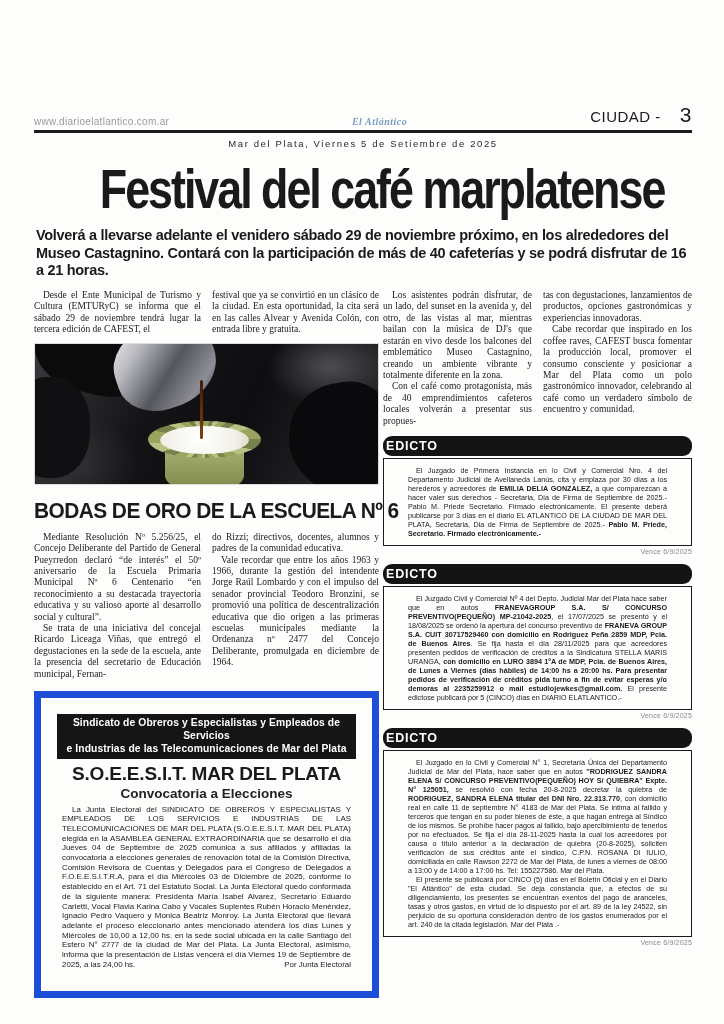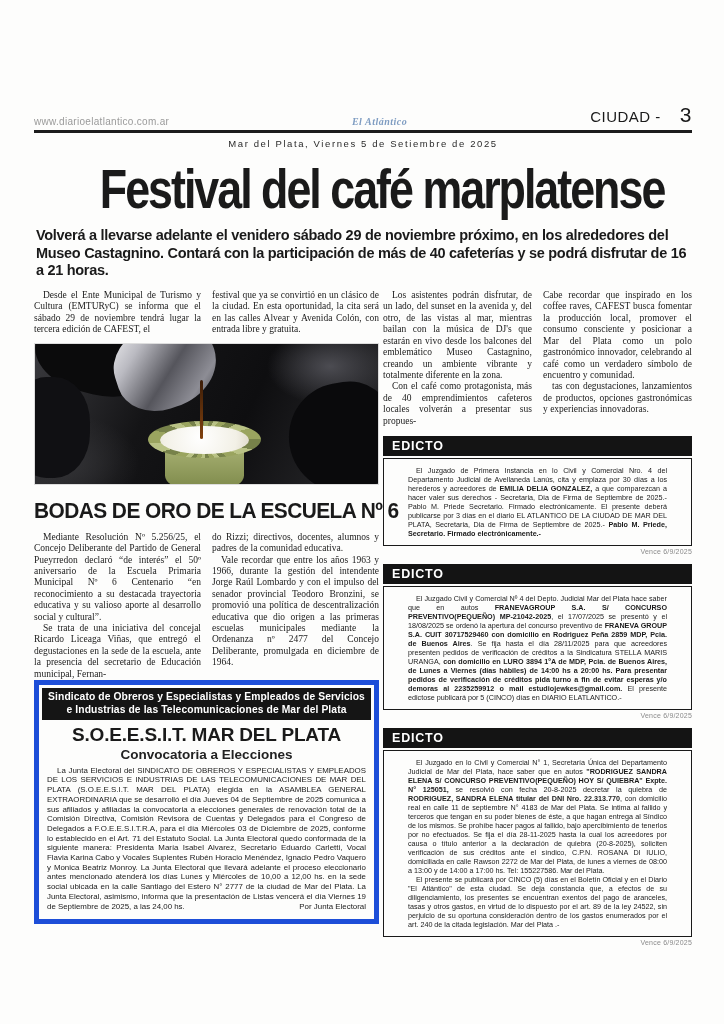--- a/index.html
+++ b/index.html
@@ -52,33 +52,33 @@
   .ph-rim { left:33%; top:55%; width:33%; height:27%; border-radius:50%;
     background:repeating-conic-gradient(#9aa45f 0 14deg, #77824a 14deg 26deg, #b9c285 26deg 38deg); }
   .ph-cream { left:36.5%; top:58.5%; width:26%; height:20%; border-radius:50%;
     background:radial-gradient(circle at 45% 40%, #ffffff 0%, #f2f0e6 70%, #ddd8c8 100%); }
   .ph-stream { left:48%; top:26%; width:3px; height:42%; border-radius:2px;
     background:linear-gradient(#3c1d08,#81420f); }
   
   .bodas-headline { font-family:"Liberation Sans", sans-serif; font-weight:bold; font-size:22px;
     letter-spacing:-.6px; margin:13px 0 8px; white-space:nowrap; transform:scaleX(.95); transform-origin:left; }
   
-  .ad-box { border:5px solid #1d4ed8; padding:3px; font-family:"Liberation Sans", sans-serif; }
+  .ad-box { border:7px solid #1d4ed8; margin-top:11px; padding:16px; font-family:"Liberation Sans", sans-serif; }
   .ad-bar { background:#151515; color:#fff; text-align:center; font-weight:bold;
     font-size:10.3px; line-height:1.25; padding:3px 2px; letter-spacing:.1px; }
   .ad-org { text-align:center; font-weight:bold; font-size:19px; letter-spacing:-.2px; margin:4px 0 1px; }
   .ad-title { text-align:center; font-weight:bold; font-size:13.5px; margin-bottom:4px; color:#222; }
   .ad-body { font-size:7.9px; line-height:9.7px; text-align:justify; padding:0 5px 5px; }
   .ad-body p { margin:0; text-indent:10px; }
   .ad-signature { text-align:right; font-size:7.9px; margin-top:-9.7px; }
   
   .art-cols.top-right { margin-bottom:9px; }
   .edicto { margin-bottom:9px; font-family:"Liberation Sans", sans-serif; }
   .edicto-bar { background:#141414; color:#fff; font-weight:bold; font-size:12.5px;
-    padding:3px 9px; letter-spacing:.8px; }
+    padding:3px 3px; letter-spacing:.8px;border-radius:9px; }
   .edicto-body { border:1.5px solid #1a1a1a; margin-top:2px; padding:7px 24px;
     font-size:7.2px; line-height:9px; text-align:justify; }
   .edicto-body p { margin:0; text-indent:8px; }
   .edicto-body .b { font-weight:bold; }
   .edicto-expiry { text-align:right; font-size:7px; color:#8a8a8a; margin-top:2px; letter-spacing:.2px; }
 </style>
 </head>
 <body>
 
 <div class="page">
@@ -147,22 +147,22 @@
       </div>
     </div>
 
     <div class="right-col">
       <div class="art-cols top-right">
         <div class="art-col">
             <p>Los asistentes podrán disfrutar, de un lado, del sunset en la avenida y, del otro, de las vistas al mar, mientras bailan con la música de DJ's que estarán en vivo desde los balcones del emblemático Museo Castagnino, creando un ambiente vibrante y totalmente diferente en la zona.</p>
             <p>Con el café como protagonista, más de 40 emprendimientos cafeteros locales volverán a presentar sus propues-</p>
           </div>
         <div class="art-col cont">
+            <p>tas con degustaciones, lanzamientos de productos, opciones gastronómicas y experiencias innovadoras.</p>
             <p>Cabe recordar que inspirado en los coffee raves, CAFEST busca fomentar la producción local, promover el consumo consciente y posicionar a Mar del Plata como un polo gastronómico innovador, celebrando al café como un verdadero símbolo de encuentro y comunidad.</p>
-            <p>tas con degustaciones, lanzamientos de productos, opciones gastronómicas y experiencias innovadoras.</p>
           </div>
       </div>
 
       <div class="edicto">
         <div class="edicto-bar">EDICTO</div>
         <div class="edicto-body">
             <p><span>El Juzgado de Primera Instancia en lo Civil y Comercial Nro. 4 del Departamento Judicial de Avellaneda Lanús, cita y emplaza por 30 días a los herederos y acreedores de </span><span class="b">EMILIA DELIA GONZALEZ,</span><span> a que comparezcan a hacer valer sus derechos - Secretaria, Dia de Firma de Septiembre de 2025.- Pablo M. Priede Secretario. Firmado electrónicamente. El presente deberá publicarse por 3 días en el diario EL ATLANTICO DE LA CIUDAD DE MAR DEL PLATA, Secretaria, Dia de Firma de Septiembre de 2025.- </span><span class="b">Pablo M. Priede, Secretario. Firmado electrónicamente.-</span></p>
           </div>
         <div class="edicto-expiry">Vence 6/9/2025</div>
       </div>

